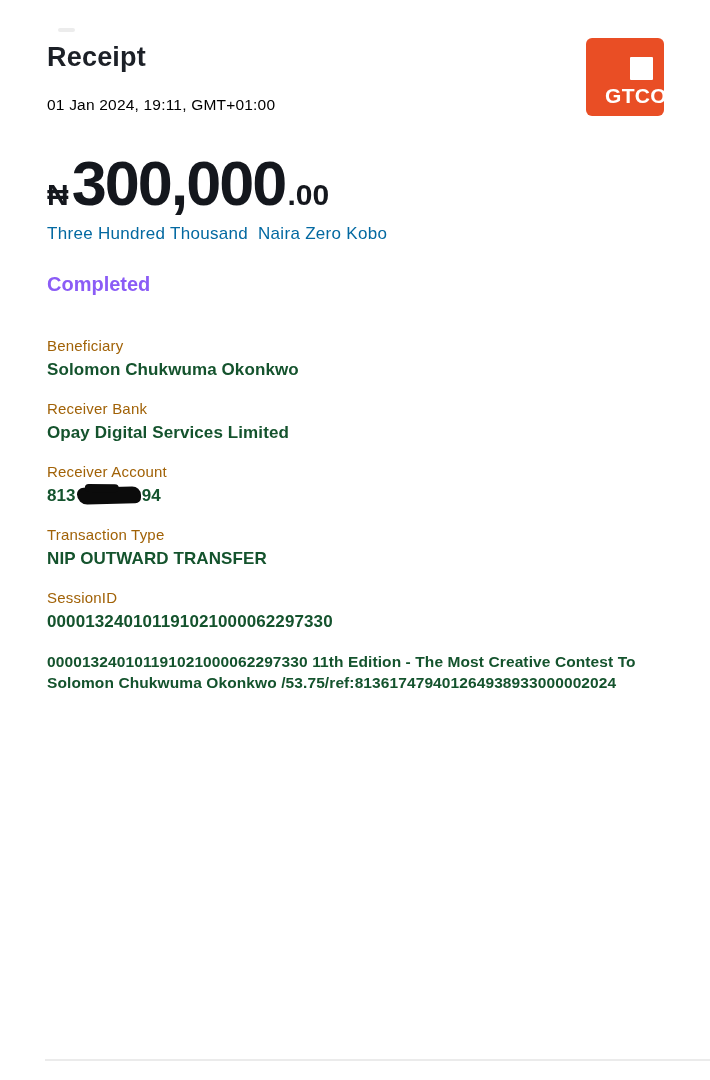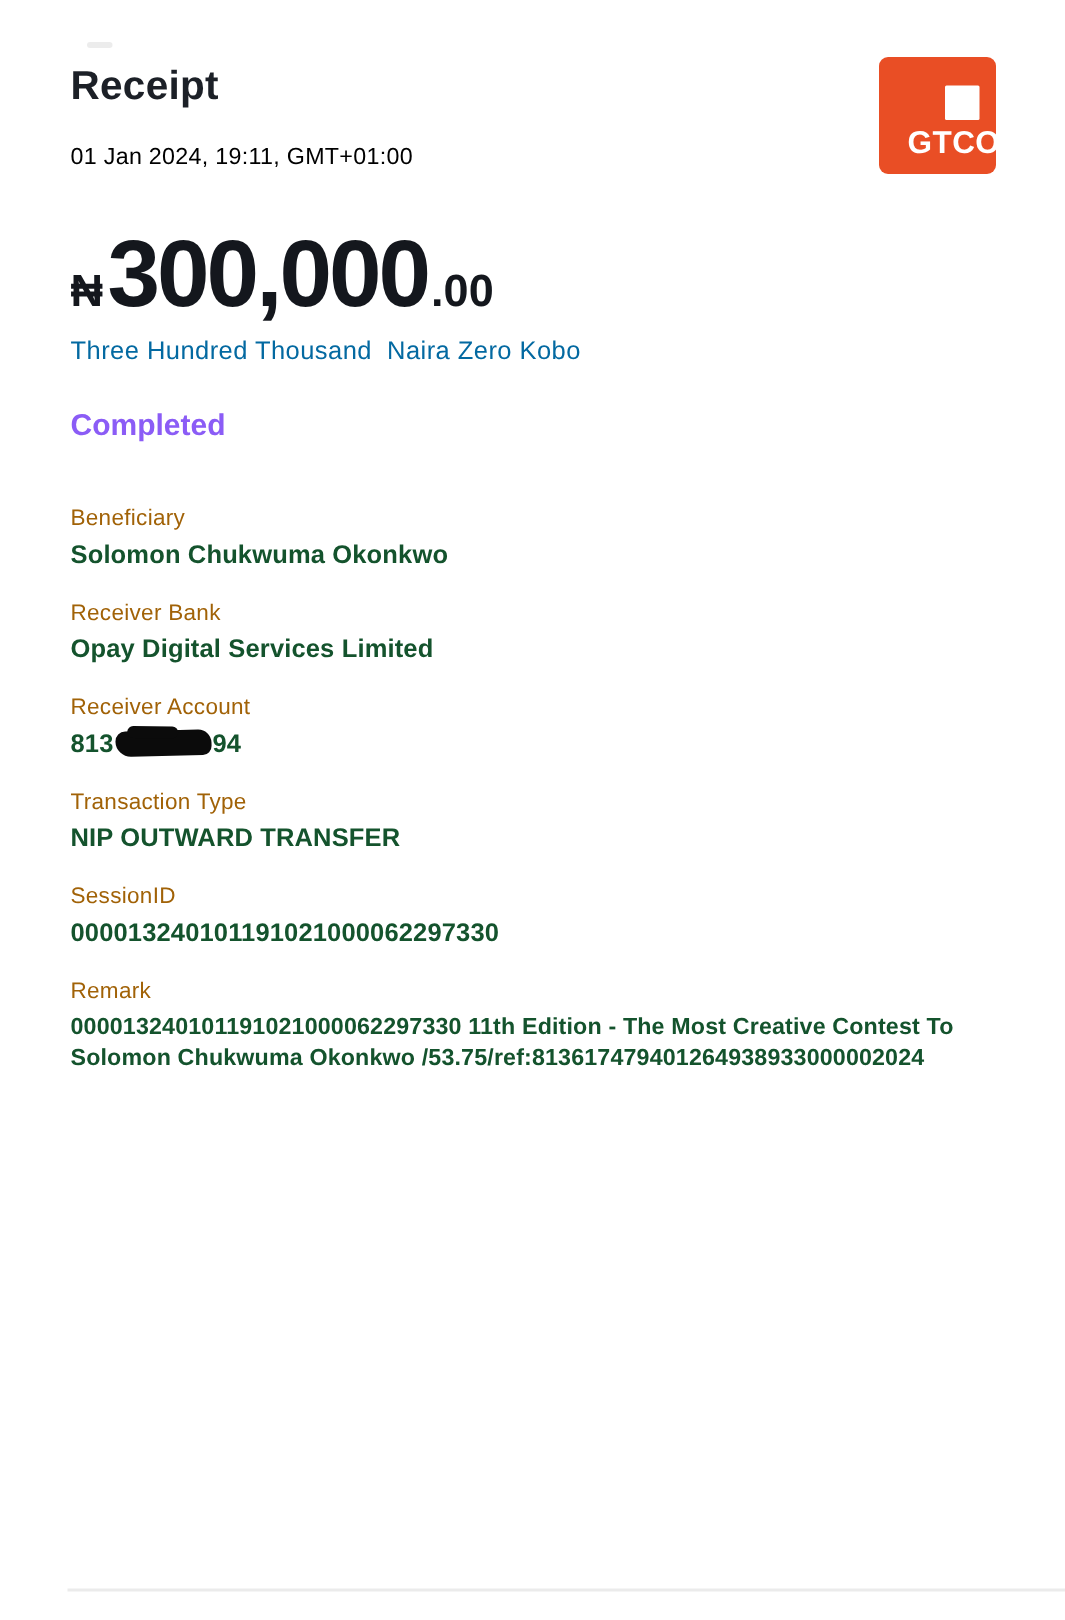--- a/index.html
+++ b/index.html
@@ -220,21 +220,20 @@
         <div class="field-label">Transaction Type</div>
         <div class="field-value">NIP OUTWARD TRANSFER</div>
       </div>
 
       <div class="field">
         <div class="field-label">SessionID</div>
         <div class="field-value">000013240101191021000062297330</div>
       </div>
 
       <div class="field remark">
-        <div class="field-label">Remark</div>
         <div class="field-value">000013240101191021000062297330 11th Edition - The Most Creative Contest To Solomon Chukwuma Okonkwo /53.75/ref:813617479401264938933000002024</div>
       </div>
 
     </div>
   </div>
 
   <div class="bottom-divider"></div>
 </div>
 
 </body></html>

